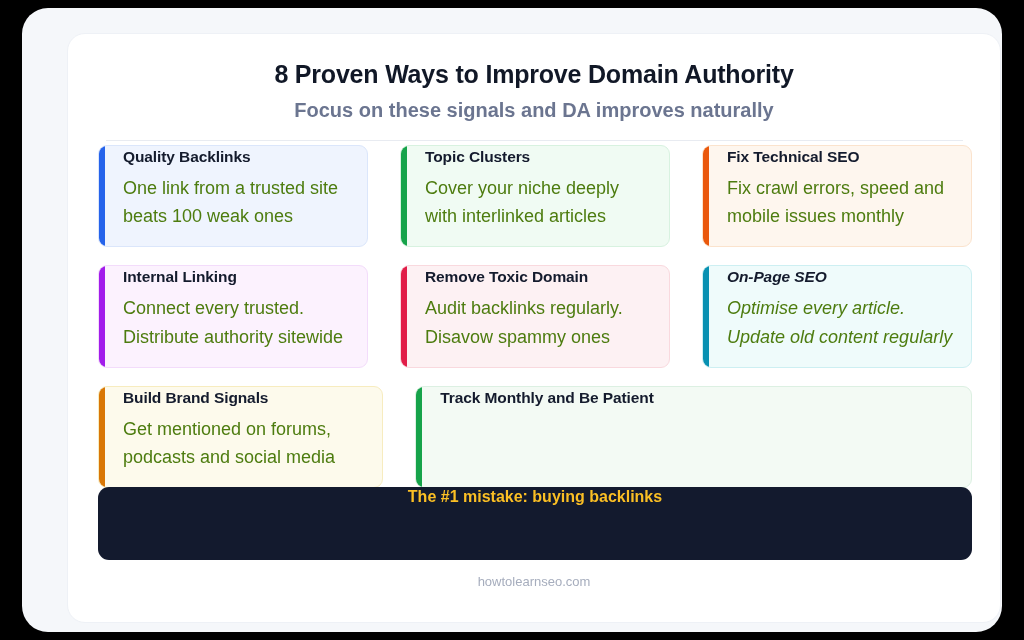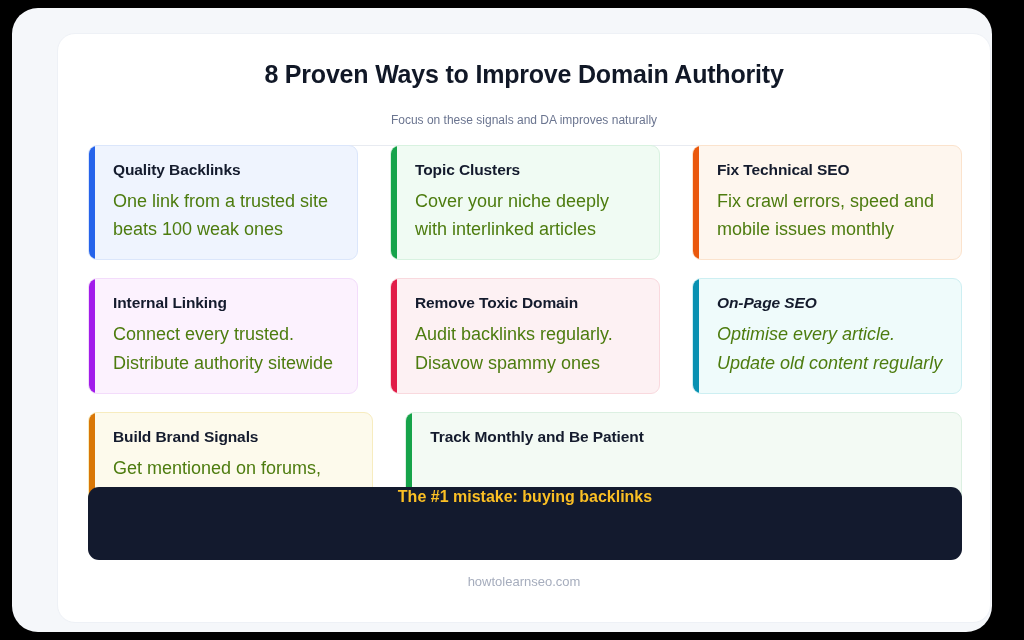--- a/index.html
+++ b/index.html
@@ -9,21 +9,21 @@
     width: 1024px;
     height: 640px;
     background: #000000;
     font-family: "Liberation Sans", sans-serif;
     overflow: hidden;
   }
 
   
   .outer-frame {
     position: absolute;
-    left: 12px;
+    left: 22px;
     top: 8px;
     width: 980px;
     height: 624px;
     background: #f5f7fa;
     border-radius: 26px;
   }
 
   
   .panel {
     position: absolute;
@@ -42,24 +42,24 @@
     text-align: center;
   }
   .page-title {
     font-size: 25px;
     font-weight: bold;
     color: #111827;
     letter-spacing: -0.2px;
     line-height: 1.25;
   }
   .page-subtitle {
-    margin-top: 23px;
-    font-size: 12px;
+    margin-top: 9px;
+    font-size: 20px;
     color: #6b7590;
-    font-weight: normal;
+    font-weight: bold;
   }
   .divider {
     margin: 18px auto 0 auto;
     width: 857px;
     height: 1px;
     background: #e8ebf1;
   }
 
   
   .grid {
@@ -71,21 +71,21 @@
   .row {
     display: flex;
     gap: 32px;
     margin-bottom: 18px;
   }
 
   .card {
     position: relative;
     flex: 1 1 0;
     border-radius: 9px;
-    padding: 15px 16px 16px 24px;
+    padding: 2px 16px 16px 24px;
     overflow: hidden;
     min-height: 95px;
   }
   .card.wide { flex: 2.115 1 0; }
 
   .card-accent {
     position: absolute;
     left: 0;
     top: 0;
     bottom: 0;

